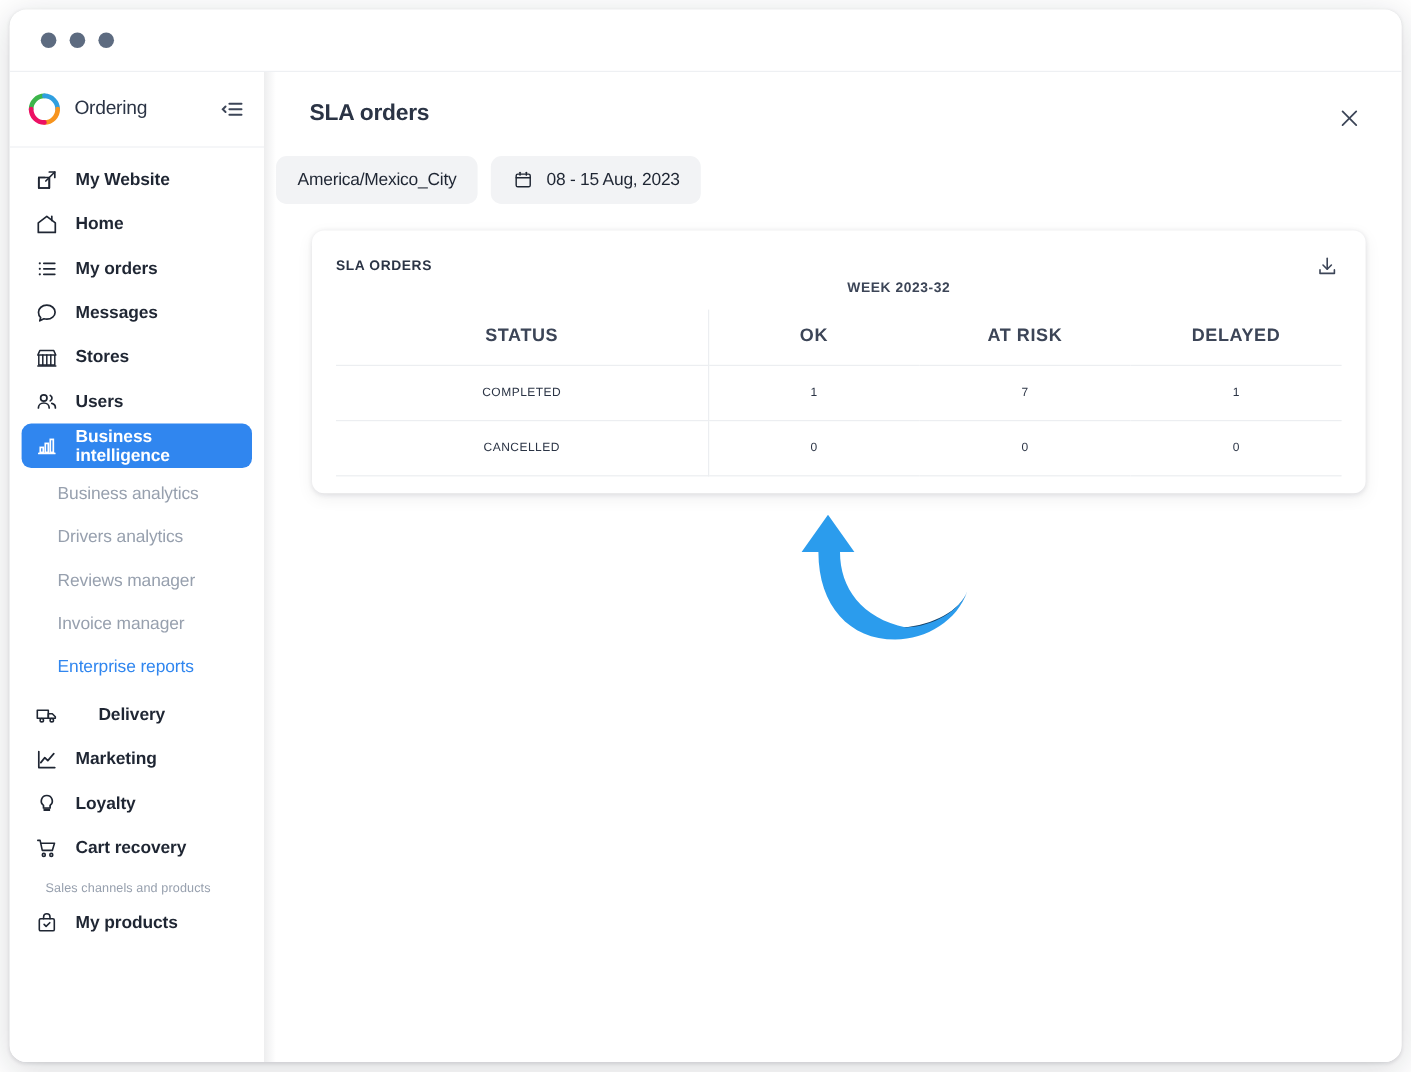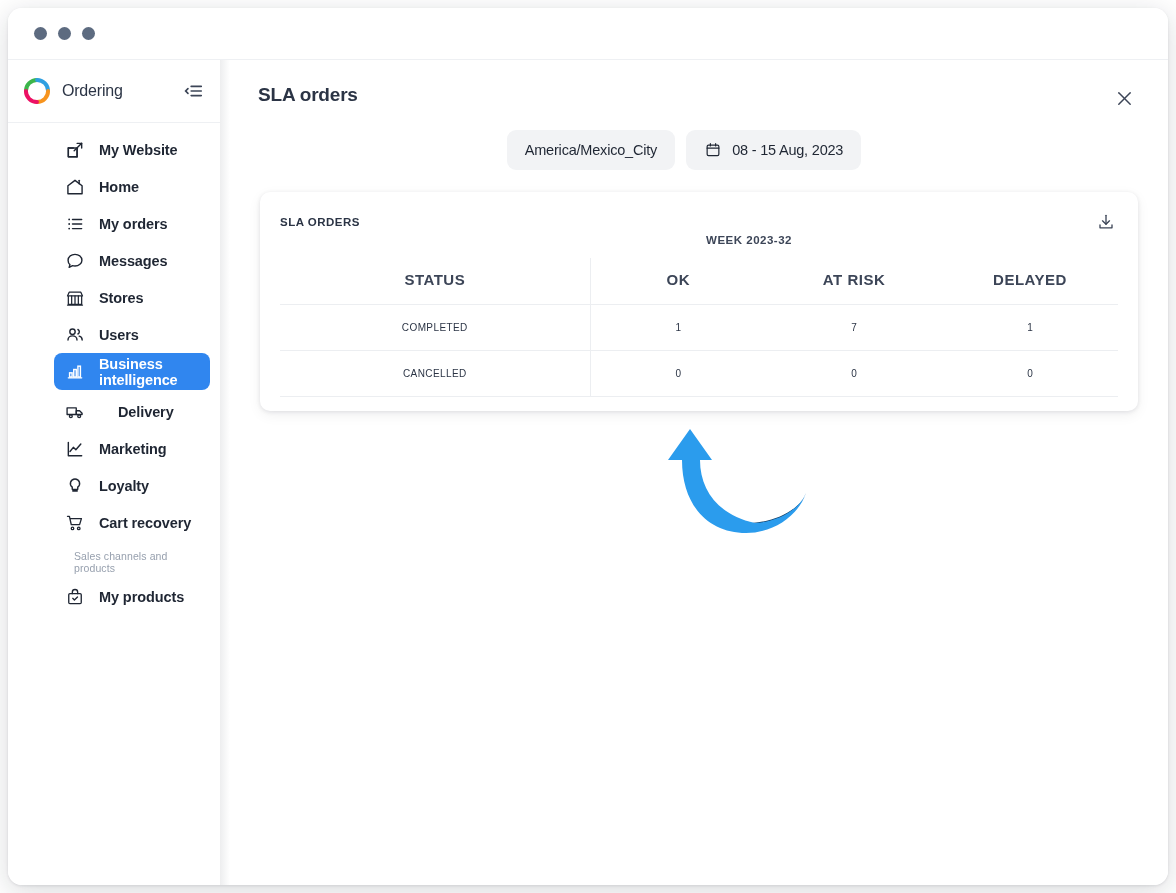--- a/index.html
+++ b/index.html
@@ -85,21 +85,21 @@
     justify-content: center;
     cursor: pointer;
   }
 
   #brand-divider {
     height: 1px;
     background: #eef0f3;
     margin: 0;
   }
 
-  .nav-list { padding: 8px 10px 0 10px; margin-left: 36px; }
+  .nav-list { padding: 8px 10px 0 10px; }
 
   .nav-item {
     display: flex;
     align-items: center;
     gap: 13px;
     height: 37px;
     padding: 0 10px;
     border-radius: 8px;
     cursor: pointer;
     margin-bottom: 0px;
@@ -166,21 +166,21 @@
   }
   #close-btn {
     width: 28px; height: 28px;
     display: flex; align-items: center; justify-content: center;
     cursor: pointer;
     color: #3c4557;
   }
 
   #filter-bar {
     display: flex;
-    justify-content: center;
+    justify-content: flex-start;
     gap: 11px;
     padding: 18px 30px 0 0;
   }
   .filter-chip {
     background: #f2f3f5;
     border-radius: 9px;
     height: 40px;
     display: flex;
     align-items: center;
     padding: 0 18px;
@@ -385,20 +385,27 @@
           <svg viewBox="0 0 24 24" width="20" height="20" fill="none" stroke="currentColor" stroke-width="1.7" stroke-linecap="round">
             <line x1="4" y1="19" x2="20" y2="19"></line>
             <rect x="5.5" y="13" width="3" height="5"></rect>
             <rect x="10.5" y="9" width="3" height="9"></rect>
             <rect x="15.5" y="5" width="3" height="13"></rect>
           </svg>
         </span>
         <span class="nav-label">Business intelligence</span>
       </div>
 
+      <div style="margin-top:4px;">
+        <div class="sub-item">Business analytics</div>
+        <div class="sub-item">Drivers analytics</div>
+        <div class="sub-item">Reviews manager</div>
+        <div class="sub-item">Invoice manager</div>
+        <div class="sub-item active">Enterprise reports</div>
+      </div>
 
       <div class="nav-item" style="margin-top:3px;gap:32px;">
         <span class="nav-icon">
           <svg viewBox="0 0 24 24" width="20" height="20" fill="none" stroke="currentColor" stroke-width="1.6" stroke-linecap="round" stroke-linejoin="round">
             <path d="M2.5 7h11v8h-11z"></path>
             <path d="M13.5 10.5h4l3 3v1.5h-7z"></path>
             <circle cx="7" cy="17" r="1.7"></circle>
             <circle cx="17" cy="17" r="1.7"></circle>
           </svg>
         </span>

